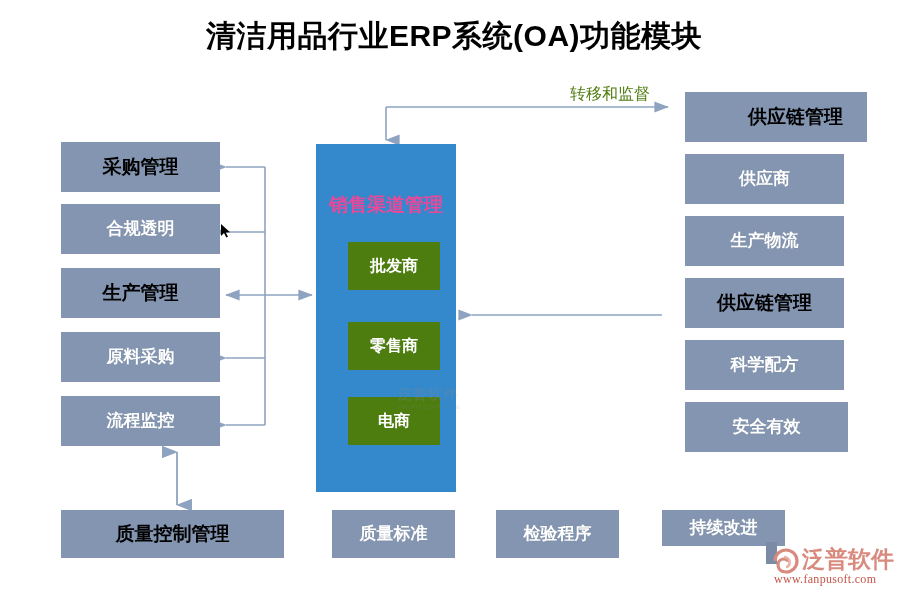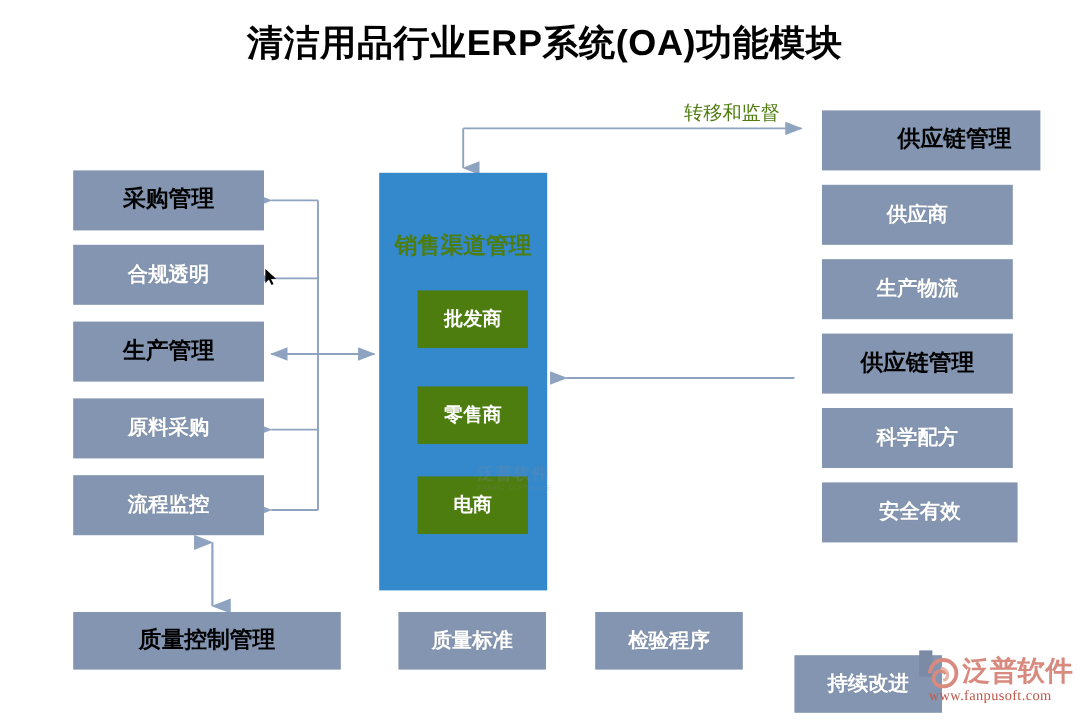--- a/index.html
+++ b/index.html
@@ -34,21 +34,21 @@
   .box.light { color: #ffffff; font-size: 17px; text-shadow: 0 0 1px rgba(0,0,0,.15); }
 
   
   .panel-blue {
     position: absolute;
     left: 316px; top: 144px; width: 140px; height: 348px;
     background: #3389cb;
   }
   .panel-title {
     position: absolute; left: 316px; top: 192px; width: 140px;
-    text-align: center; color: #4d7c0f; font-weight: bold; font-size: 19px;
+    text-align: center; color: #ec4899; font-weight: bold; font-size: 19px;
     white-space: nowrap;
   }
   .sub-box {
     position: absolute; left: 348px; width: 92px; height: 48px;
     background: #4d7c0f;
     display: flex; align-items: center; justify-content: center;
     color: #fff; font-weight: bold; font-size: 16px;
   }
 
   
@@ -154,21 +154,21 @@
   <div class="box dark" style="left:685px; top:92px; width:182px; height:50px;padding-left:39px;">供应链管理</div>
   <div class="box light" style="left:685px; top:154px; width:159px; height:50px;">供应商</div>
   <div class="box light" style="left:685px; top:216px; width:159px; height:50px;">生产物流</div>
   <div class="box dark" style="left:685px; top:278px; width:159px; height:50px;">供应链管理</div>
   <div class="box light" style="left:685px; top:340px; width:159px; height:50px;">科学配方</div>
   <div class="box light" style="left:685px; top:402px; width:163px; height:50px;">安全有效</div>
 
   <div class="box dark" style="left:61px; top:510px; width:223px; height:48px;">质量控制管理</div>
   <div class="box light" style="left:332px; top:510px; width:123px; height:48px;">质量标准</div>
   <div class="box light" style="left:496px; top:510px; width:123px; height:48px;">检验程序</div>
-  <div class="box light" style="left:662px; top:510px; width:123px; height:48px;margin-top:36px;">持续改进</div>
+  <div class="box light" style="left:662px; top:510px; width:123px; height:36px;">持续改进</div>
 
   <svg class="cursor" viewBox="0 0 10 14">
     <polygon points="0,0 0,12 3,9 5.3,13.5 7,12.7 4.8,8.4 9,8.2" fill="#000"></polygon>
   </svg>
 
   <div class="watermark">
     <span>泛普软件</span>
     <small>FANPU SOFTWARE</small>
   </div>
 

